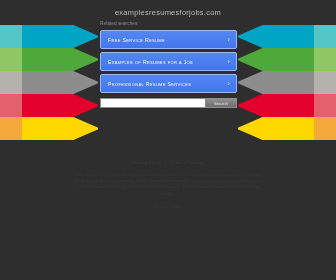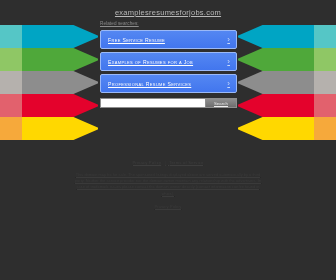--- a/index.html
+++ b/index.html
@@ -1,15 +1,15 @@
 <!DOCTYPE html>
 <html><head>
 <meta charset="utf-8">
 <style>
-  * { box-sizing: border-box; margin: 0; padding: 0; text-decoration: underline; }
+  * { box-sizing: border-box; margin: 0; padding: 0; }
 
   html, body {
     width: 336px;
     height: 280px;
     overflow: hidden;
   }
 
   body {
     background: #2e2e2e;
     font-family: "Liberation Sans", sans-serif;

